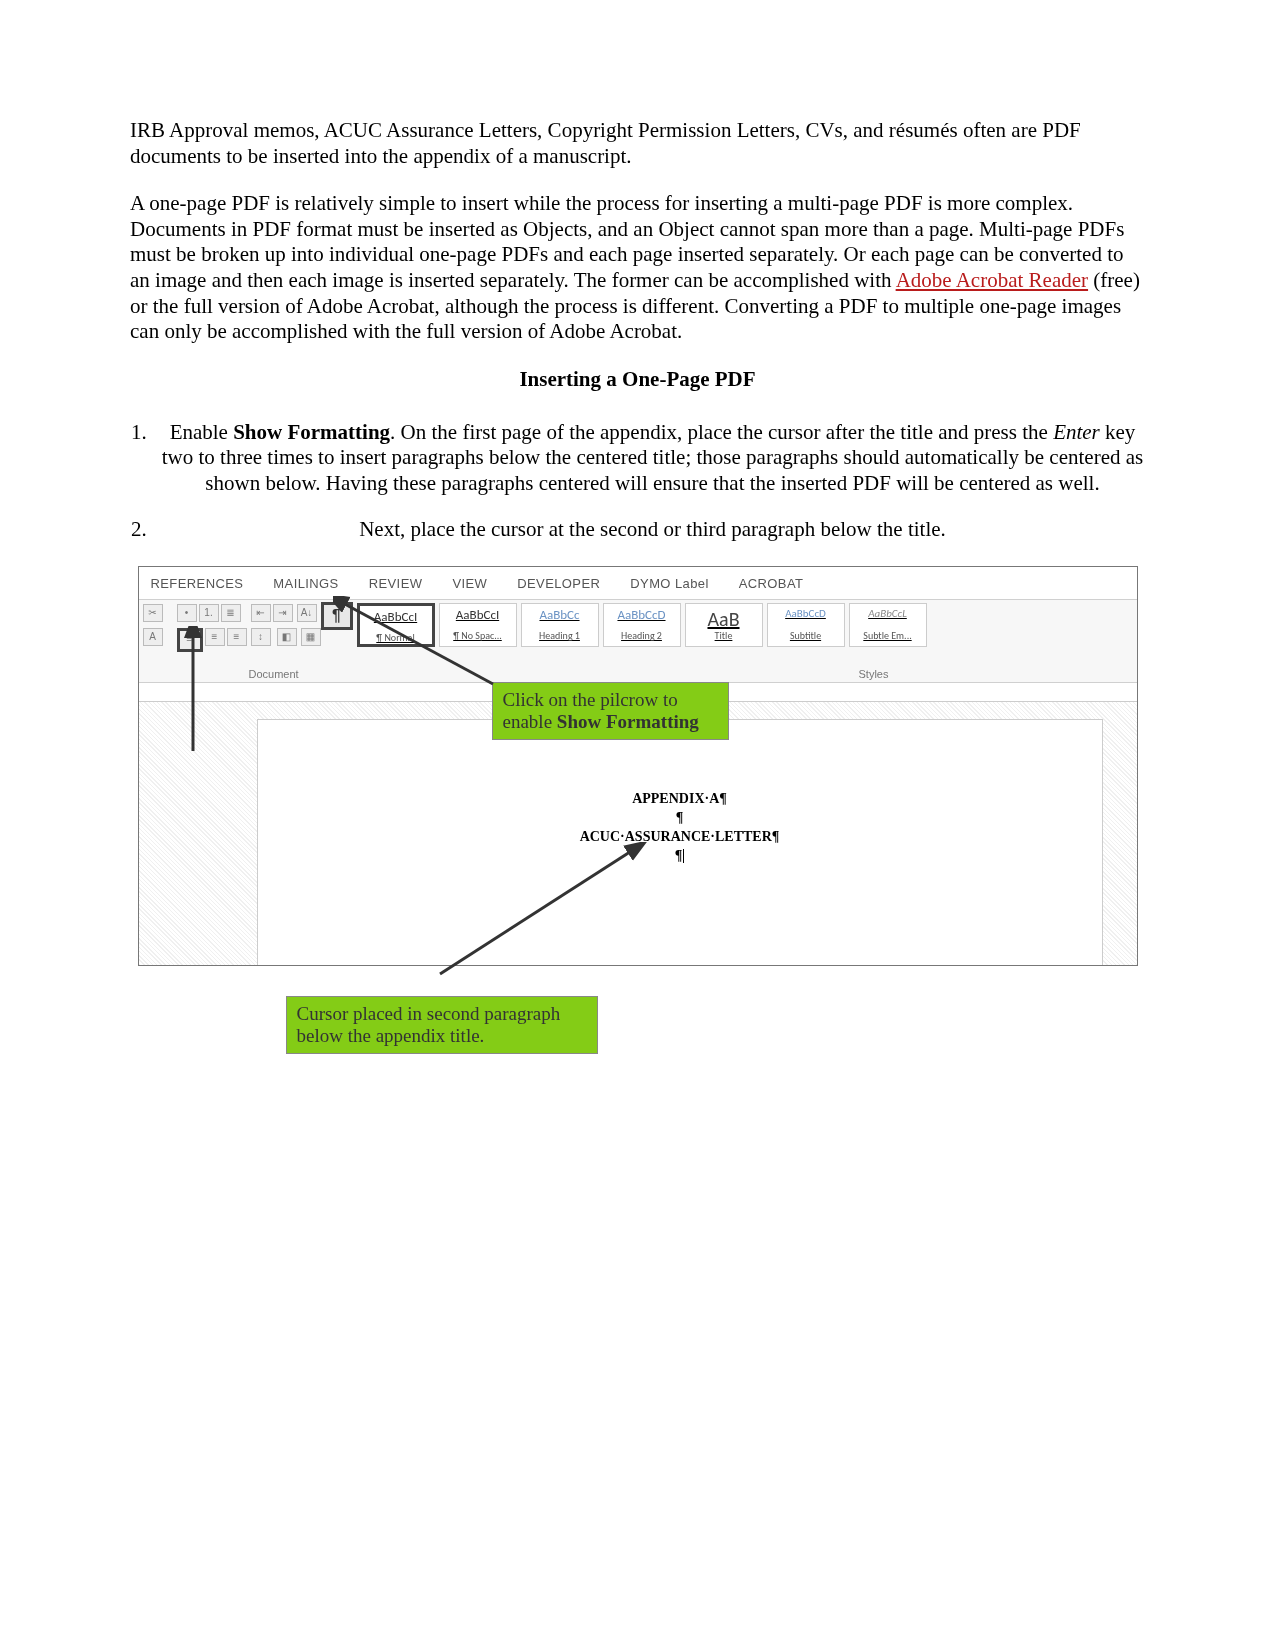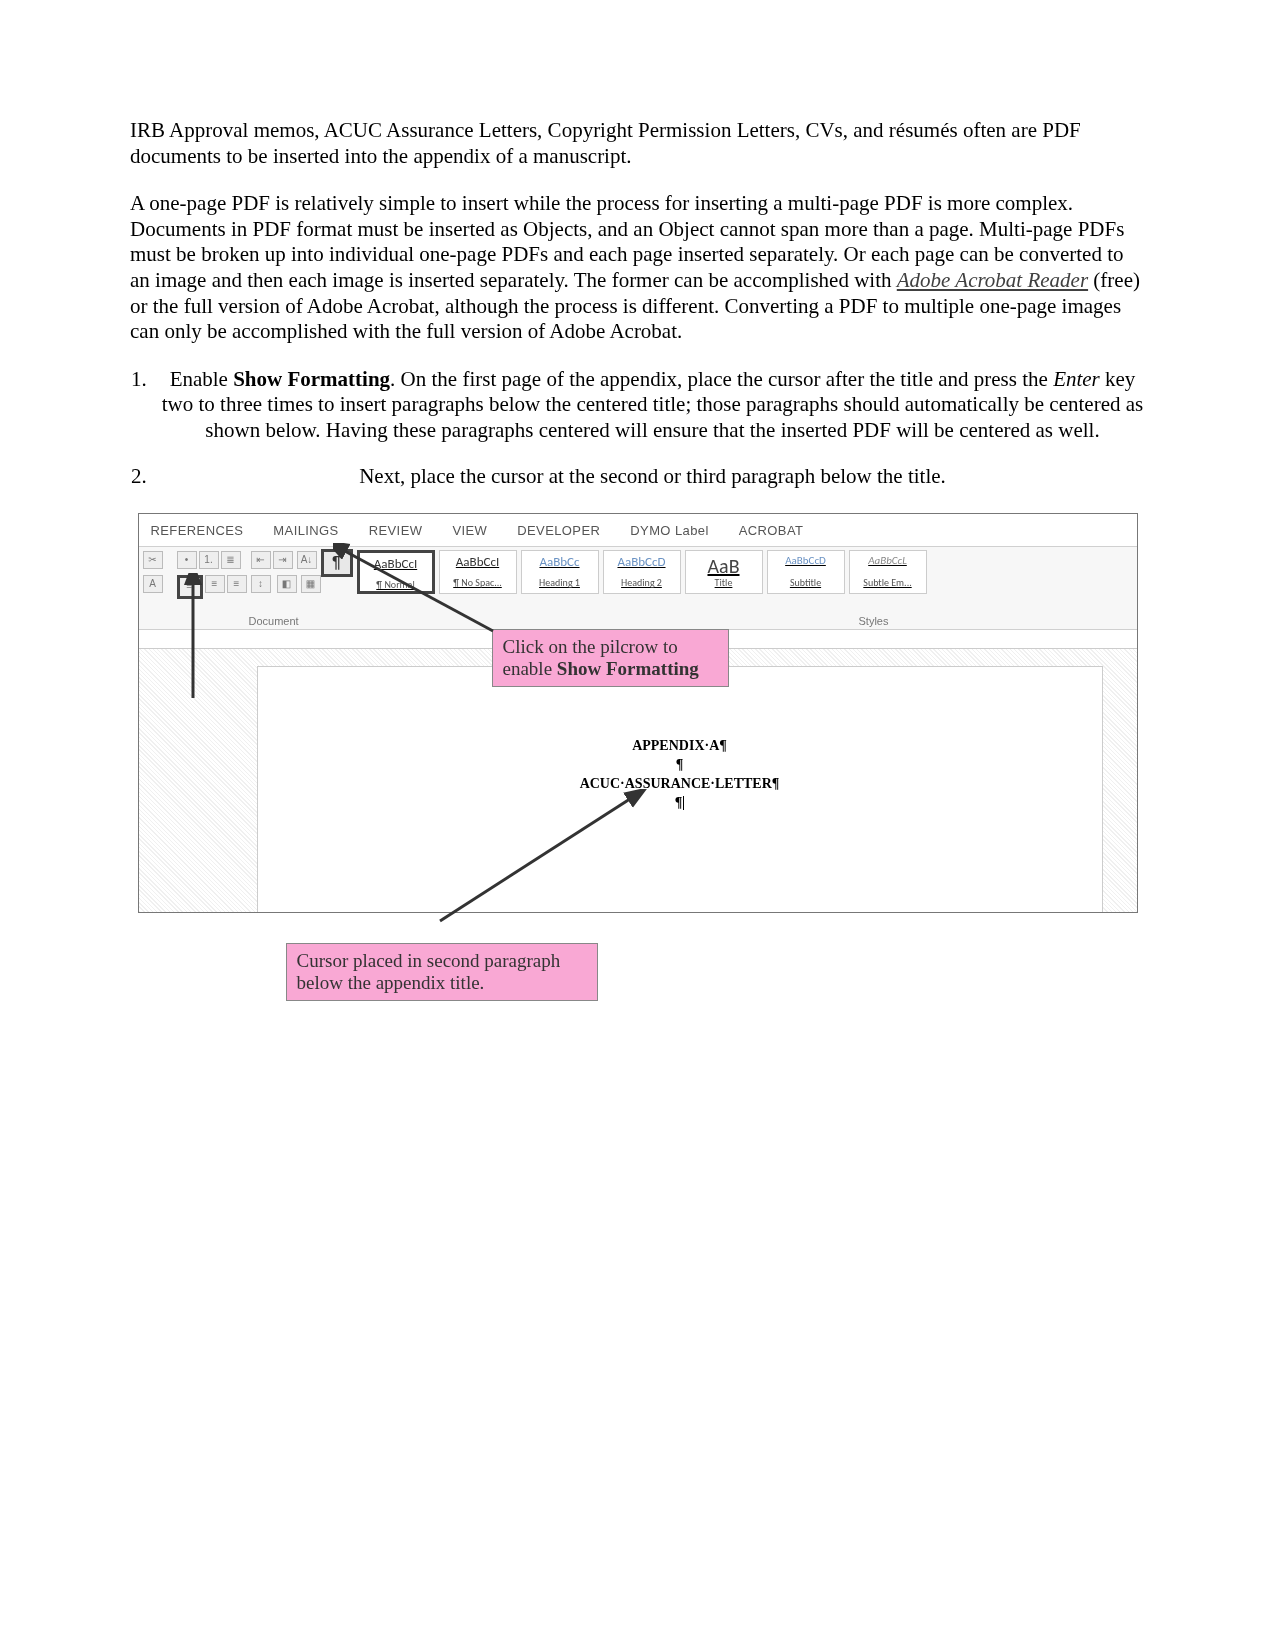--- a/index.html
+++ b/index.html
@@ -37,24 +37,23 @@
     margin: 0 0 24px 0;
     padding-left: 22px;
     text-align: center;
   }
   ol.instructions li {
     margin-bottom: 20px;
     line-height: 1.22;
     padding-left: 8px;
   }
   a.doc-link {
-    color: #404040;
+    color: #b91c1c;
     text-decoration: underline;
     cursor: pointer;
-    font-style: italic;
   }
   b { font-weight: bold; }
   i { font-style: italic; }
 
   
   .figure {
     position: relative;
     width: 1000px;
     height: 480px;
     margin: 11px auto 0 auto;
@@ -194,21 +193,21 @@
     vertical-align: middle;
     position: relative;
     top: -1px;
     margin-left: 1px;
   }
 
   
   .callout {
     position: absolute;
     border: 1px solid #888;
-    background: #f9a8d4;
+    background: #84cc16;
     font-family: "Times New Roman", Times, serif;
     font-size: 19px;
     color: #333;
     padding: 6px 10px;
     line-height: 1.15;
   }
   svg.arrow {
     position: absolute;
     pointer-events: none;
   }
@@ -218,20 +217,21 @@
 
 <div class="page">
 
 
   <p class="body">IRB Approval memos, ACUC Assurance Letters, Copyright Permission Letters, CVs, and résumés often are PDF documents to be inserted into the appendix of a manuscript.</p>
 
   <p class="body">
     <span>A one-page PDF is relatively simple to insert while the process for inserting a multi-page PDF is more complex. Documents in PDF format must be inserted as Objects, and an Object cannot span more than a page. Multi-page PDFs must be broken up into individual one-page PDFs and each page inserted separately. Or each page can be converted to an image and then each image is inserted separately. The former can be accomplished with </span><a class="doc-link">Adobe Acrobat Reader</a><span> (free) or the full version of Adobe Acrobat, although the process is different. Converting a PDF to multiple one-page images can only be accomplished with the full version of Adobe Acrobat.</span>
   </p>
 
+  <h2 class="subhead">Inserting a One-Page PDF</h2>
 
   <ol class="instructions">
     <li>
       <span>Enable </span><b>Show Formatting</b><span>. On the first page of the appendix, place the cursor after the title and press the </span><i>Enter</i><span> key two to three times to insert paragraphs below the centered title; those paragraphs should automatically be centered as shown below. Having these paragraphs centered will ensure that the inserted PDF will be centered as well.</span>
     </li>
     <li>Next, place the cursor at the second or third paragraph below the title.</li>
   </ol>
 
   <div class="figure">
 

